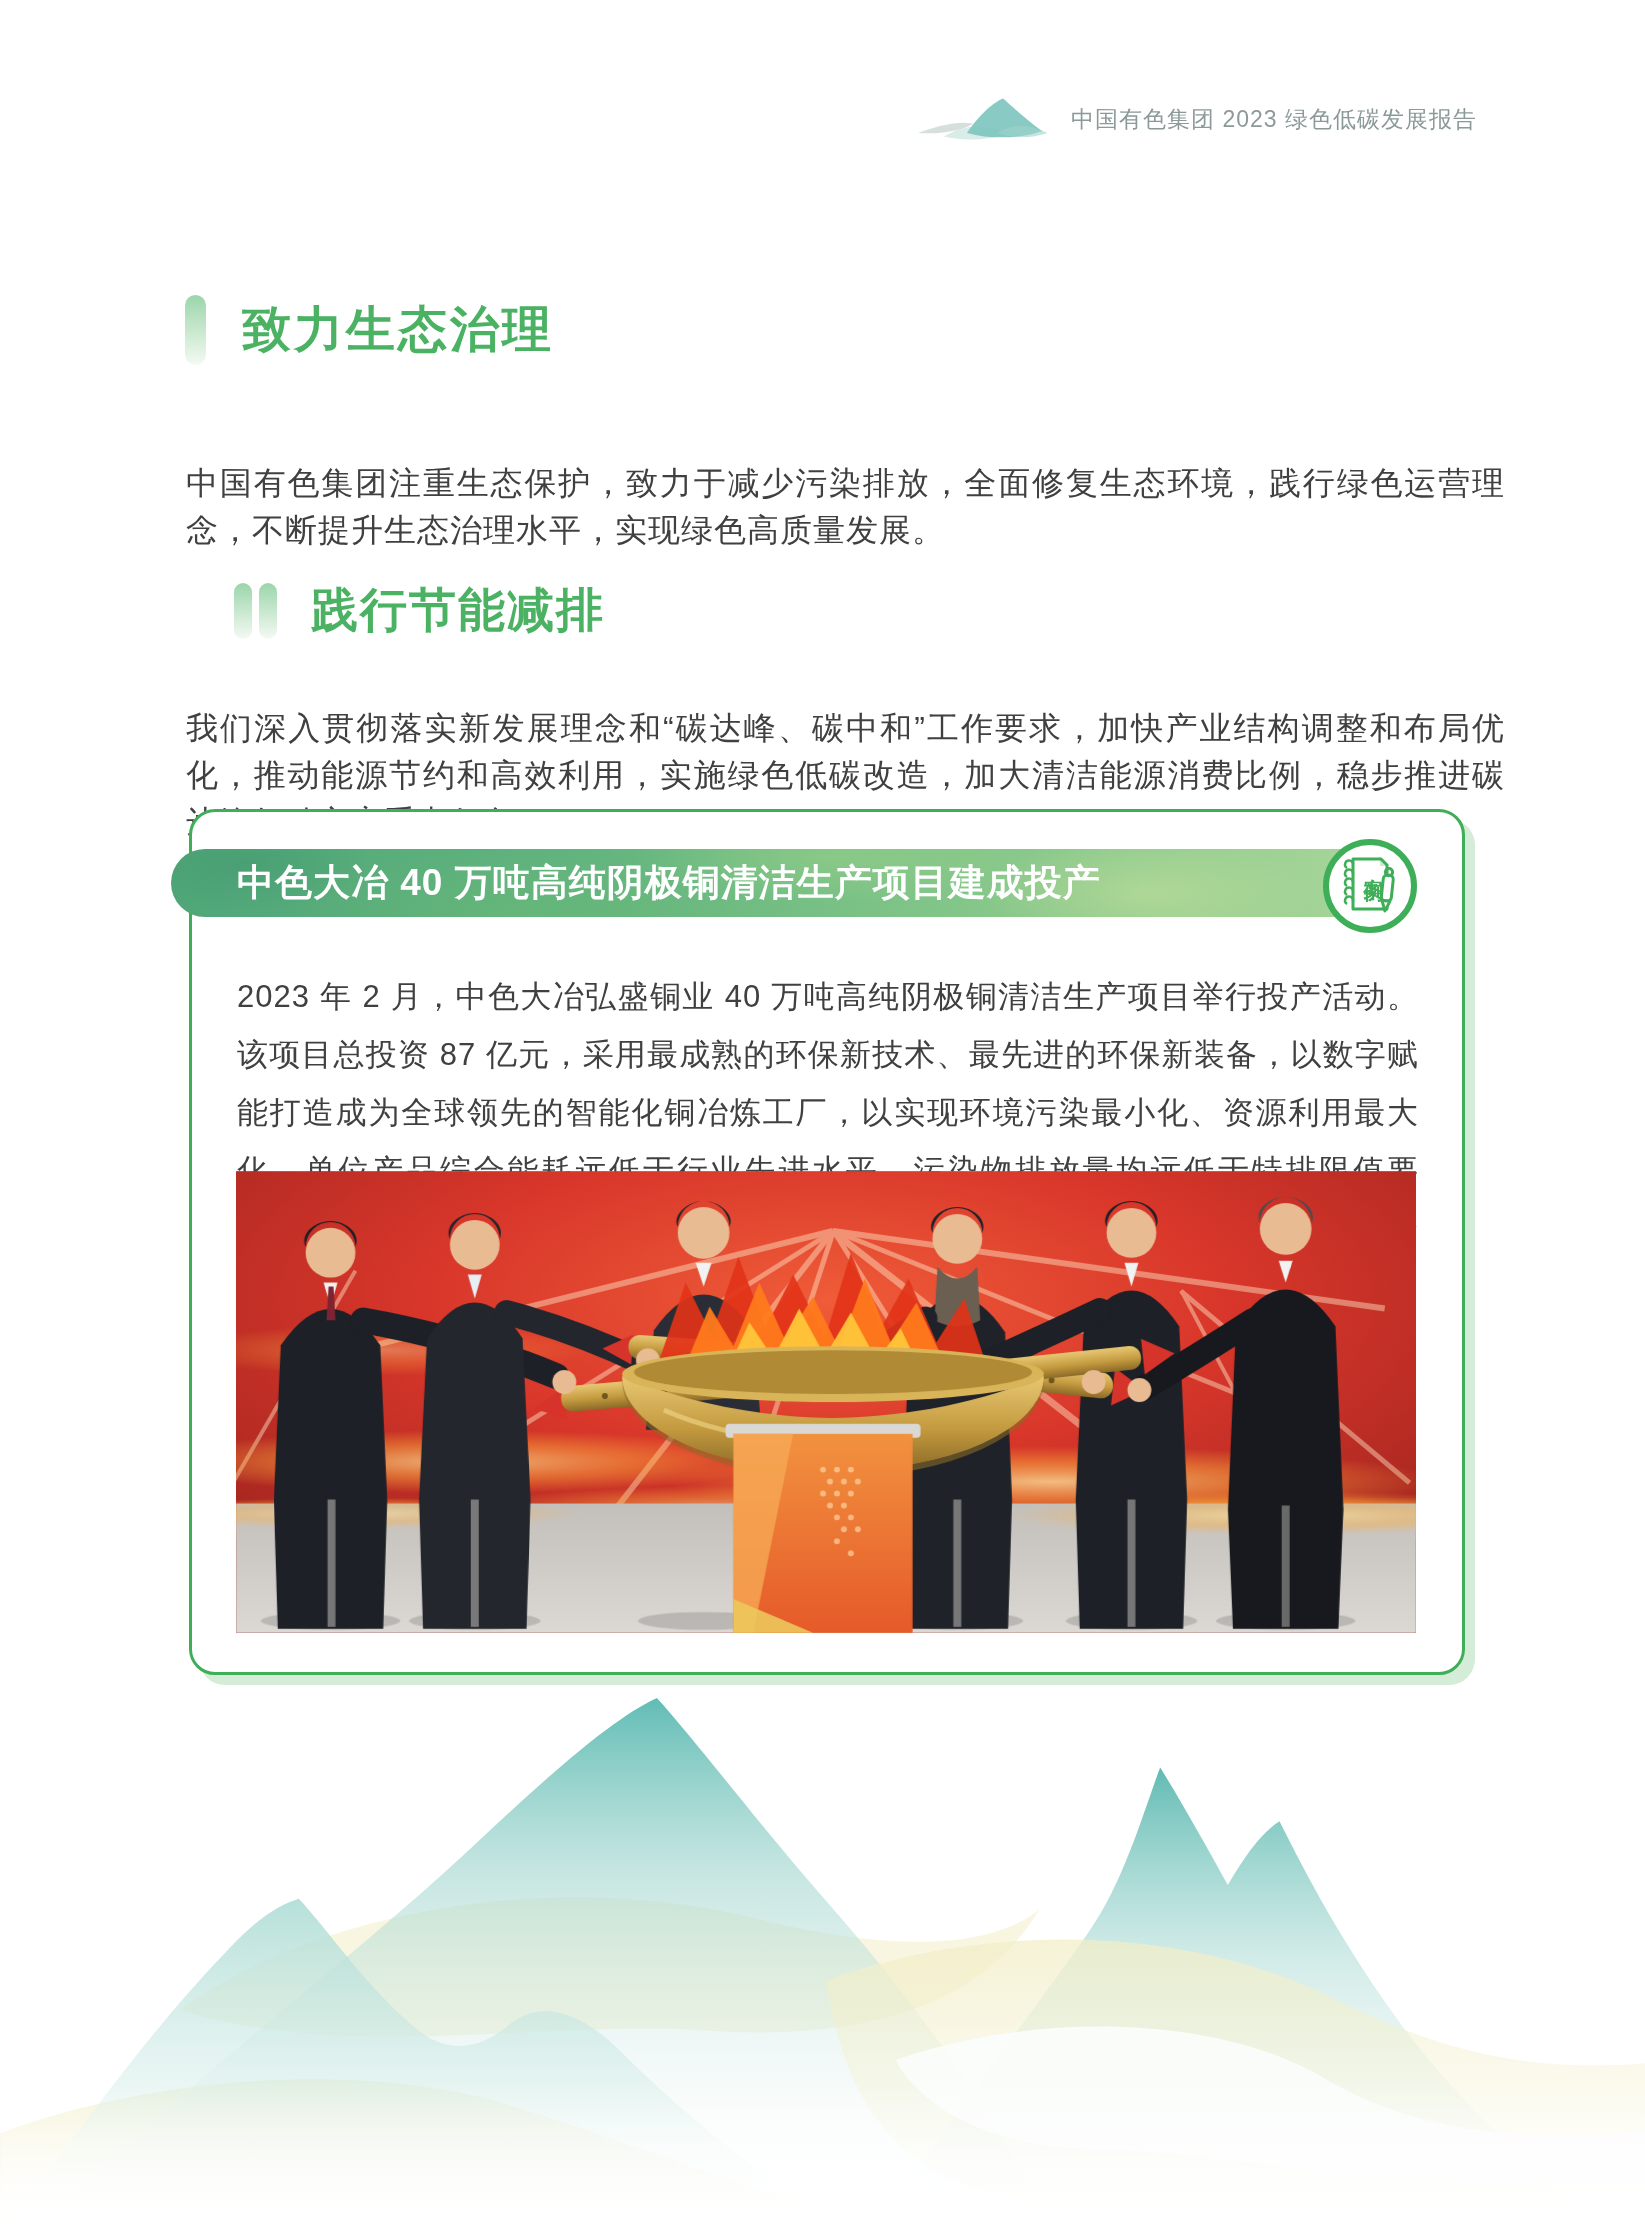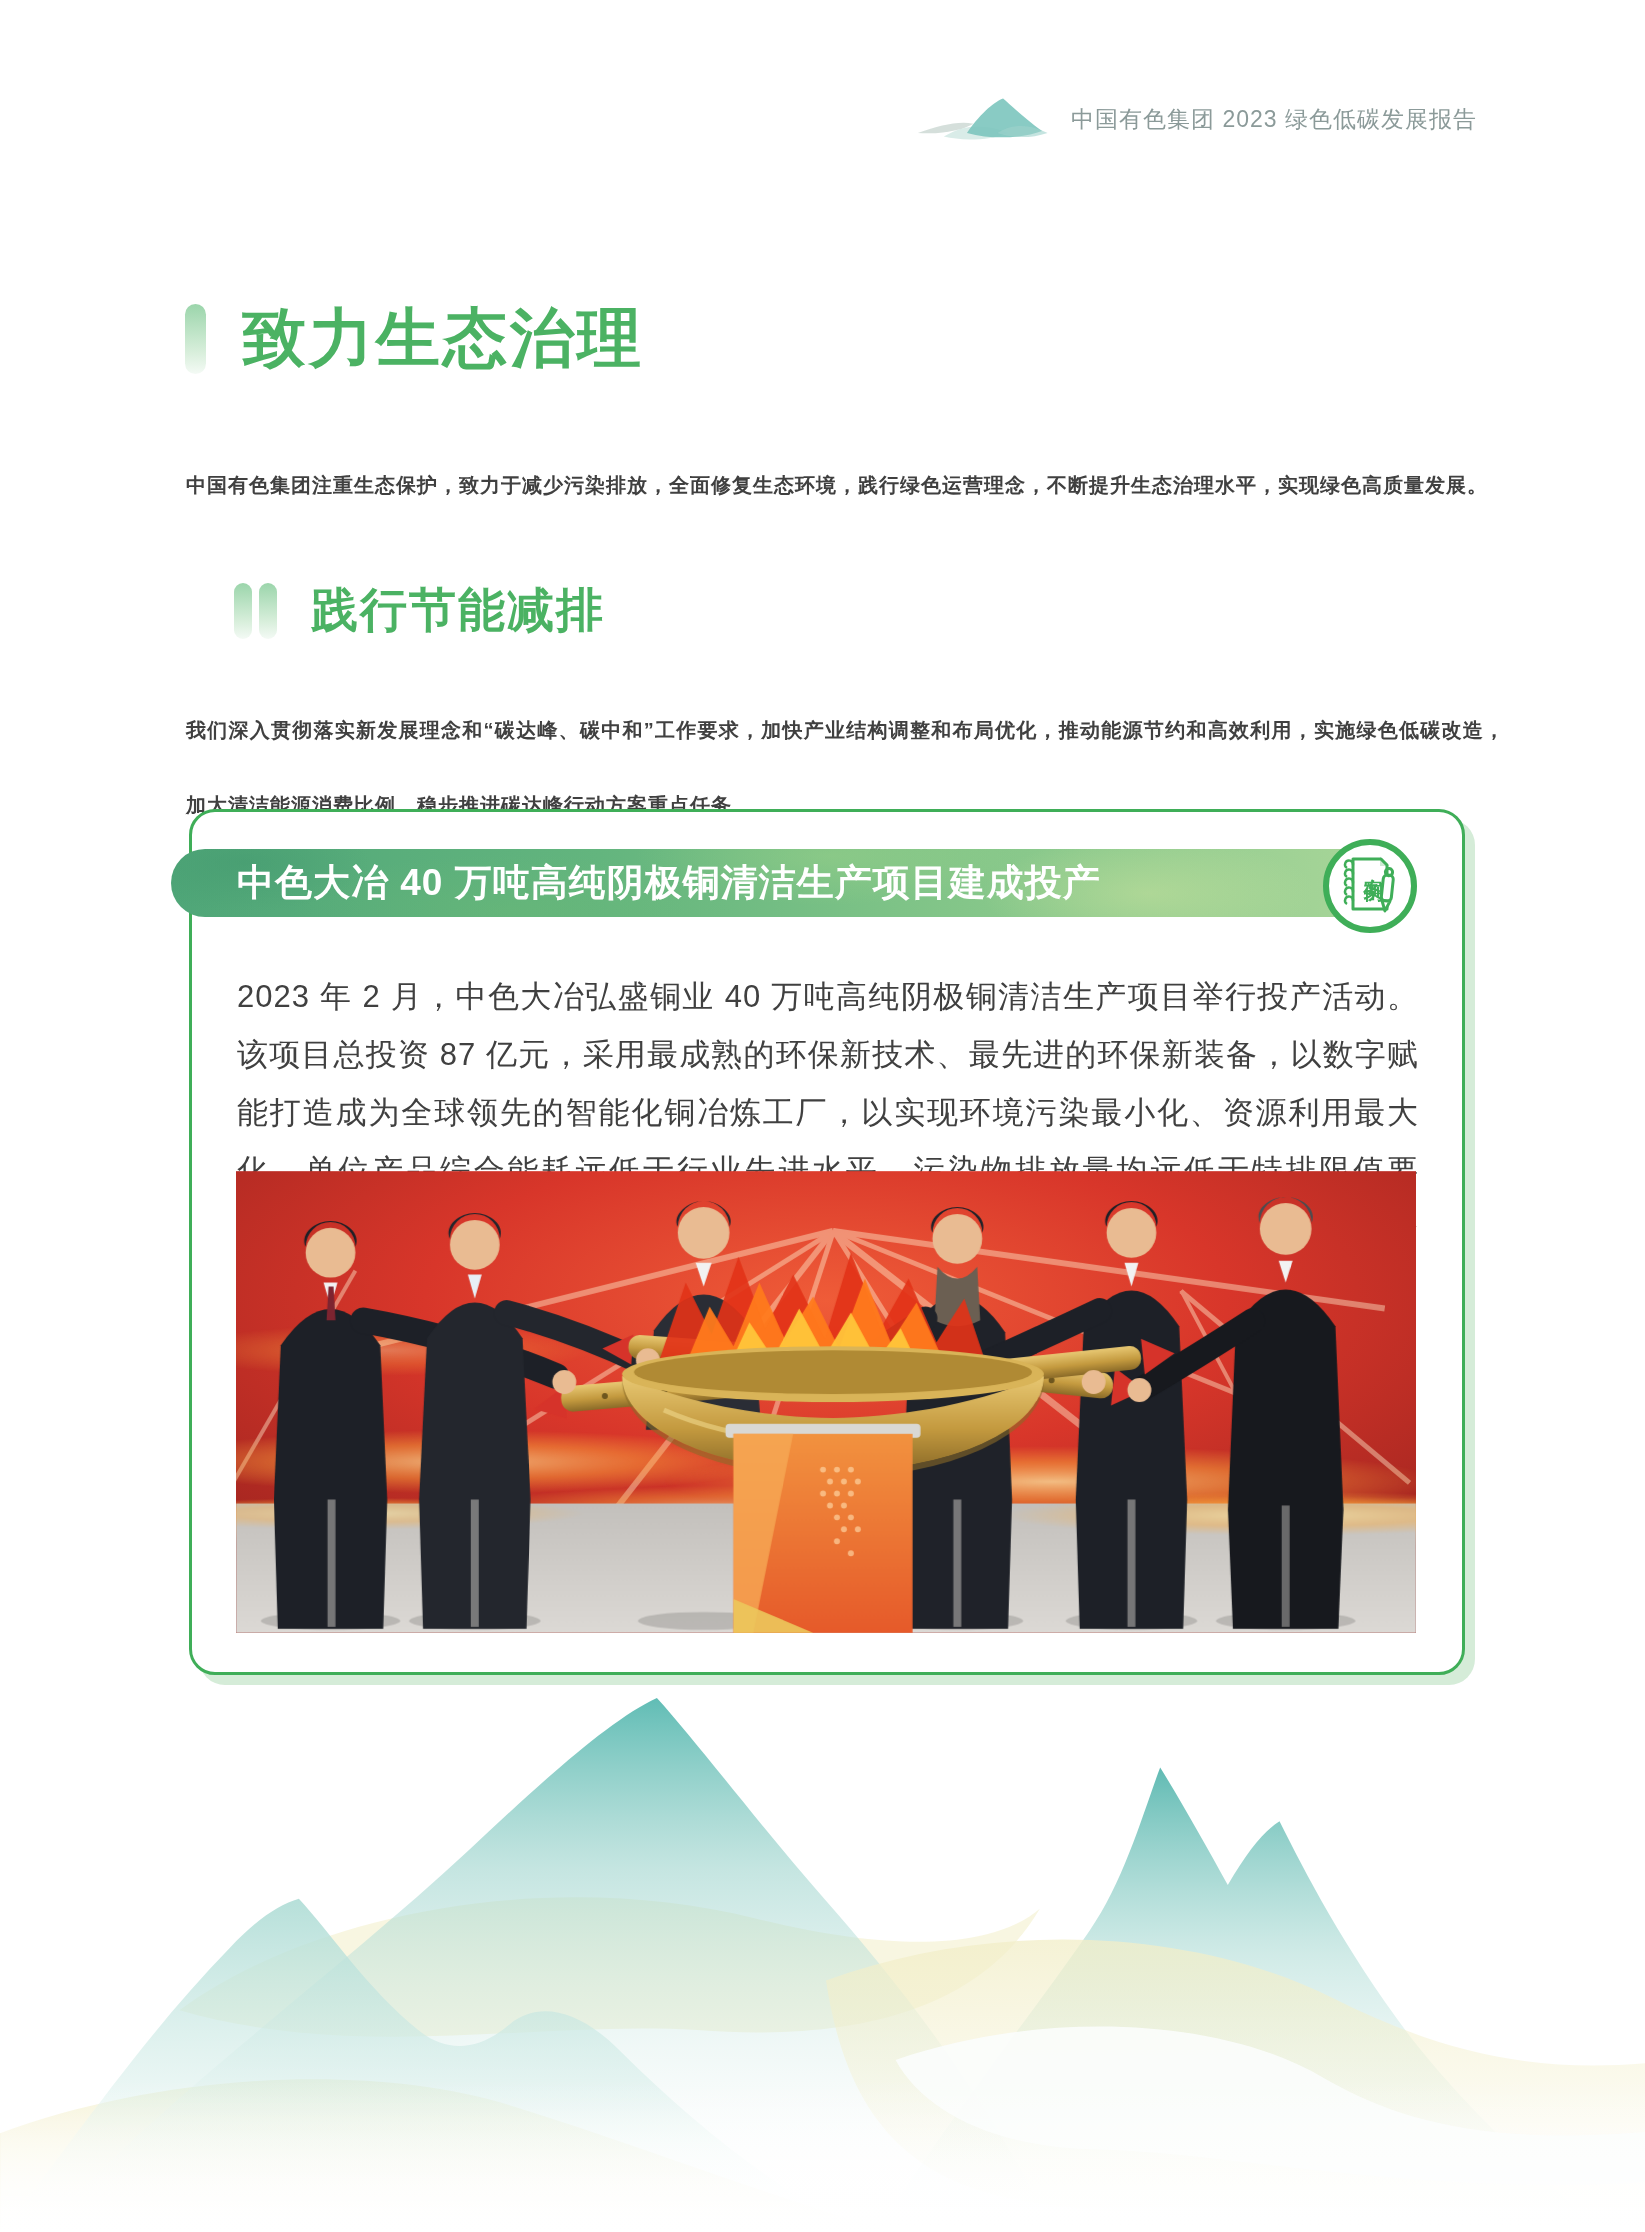--- a/index.html
+++ b/index.html
@@ -7,28 +7,28 @@
     position:relative;width:1646px;height:2233px;background:#ffffff;overflow:hidden;
     font-family:"Liberation Sans","DejaVu Sans",sans-serif;color:#404040;
   }
   
   .hdr{position:absolute;top:88px;right:169px;display:flex;align-items:center;gap:16px;}
   .hdr-logo{width:139px;height:62px;}
   .hdr-title{font-size:23px;color:#8b9a99;letter-spacing:1px;white-space:nowrap;}
   
   .h1row{position:absolute;left:185px;top:295px;display:flex;align-items:center;}
   .pill{width:21px;height:70px;border-radius:11px;background:linear-gradient(180deg,#9bd5ab 0%,#d9efdc 70%,#f4faf5 100%);}
-  .h1txt{margin-left:36px;font-size:64px;font-weight:bold;color:#4bb263;letter-spacing:3px;}
+  .h1txt{margin-left:36px;font-size:49px;font-weight:bold;color:#4bb263;letter-spacing:3px;}
   .h2row{position:absolute;left:186px;top:579px;display:flex;align-items:center;margin-left:48px;}
   .pill-s{width:18px;height:56px;border-radius:9px;background:linear-gradient(180deg,#9bd5ab 0%,#d9efdc 70%,#f4faf5 100%);}
   .pill-s + .pill-s{margin-left:7px;}
   .h2txt{margin-left:34px;font-size:47px;font-weight:bold;color:#4bb263;letter-spacing:2px;}
   
-  .para{position:absolute;left:186px;width:1319px;font-size:20px;line-height:75px;
-        color:#404040;text-align:justify;letter-spacing:1px;font-weight:bold;}
+  .para{position:absolute;left:186px;width:1319px;font-size:32px;line-height:47px;
+        color:#404040;text-align:justify;letter-spacing:1px;}
   .para1{top:428px;}
   .para2{top:673px;}
   
   .card{position:absolute;left:189px;top:809px;width:1276px;height:866px;background:#fff;
         border:3px solid #3fae58;border-radius:26px;box-sizing:border-box;
         box-shadow:10px 10px 0 0 #d5ecd8;}
   .ribbon{position:absolute;left:171px;top:849px;width:1222px;height:68px;border-radius:34px;
         background:
           radial-gradient(179px 70px at 6% 20%, rgba(66,152,110,.55), transparent 70%),
           radial-gradient(318px 80px at 28% 90%, rgba(108,186,118,.45), transparent 70%),

